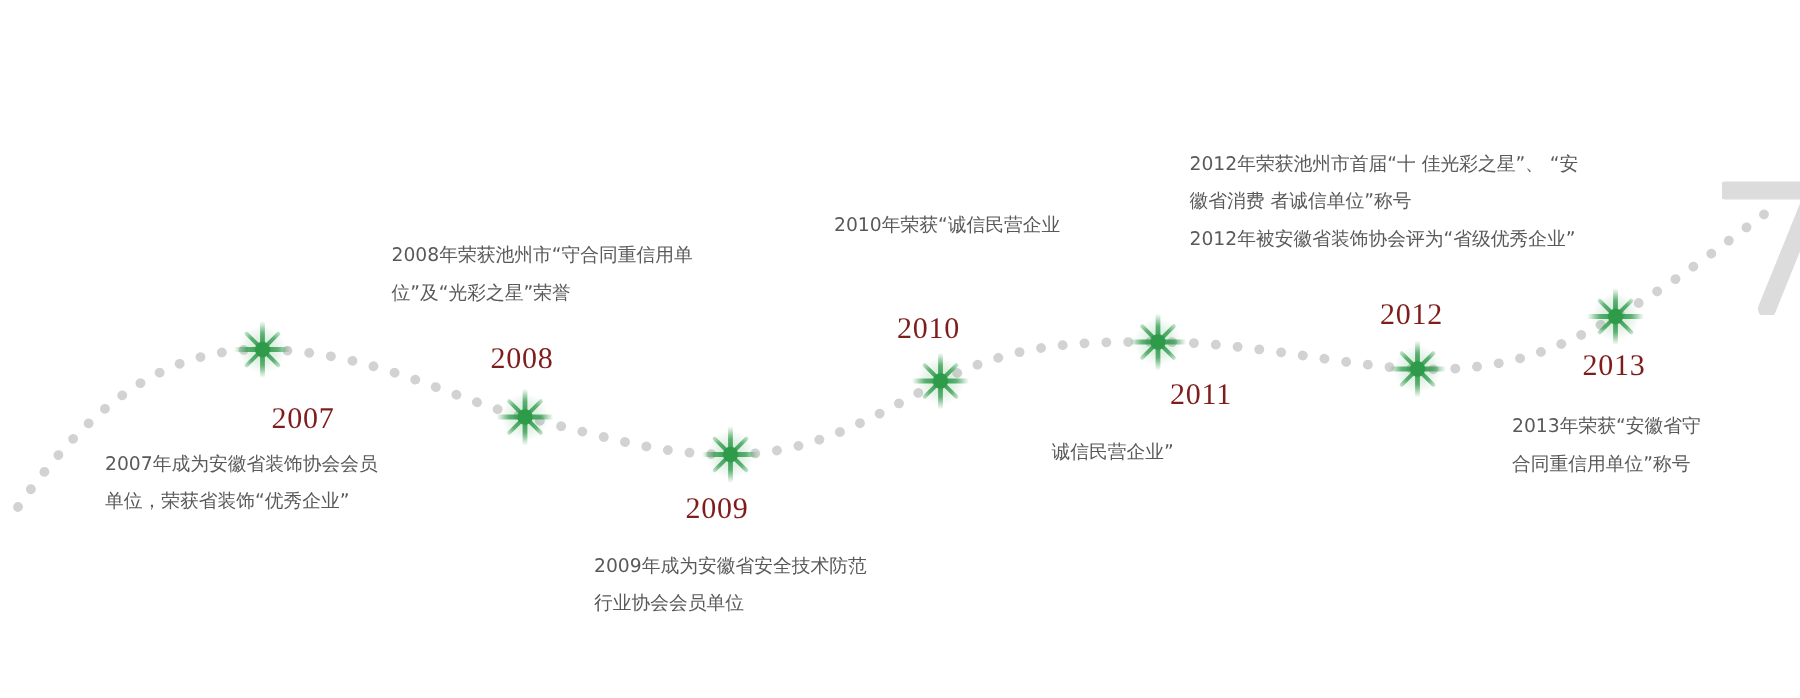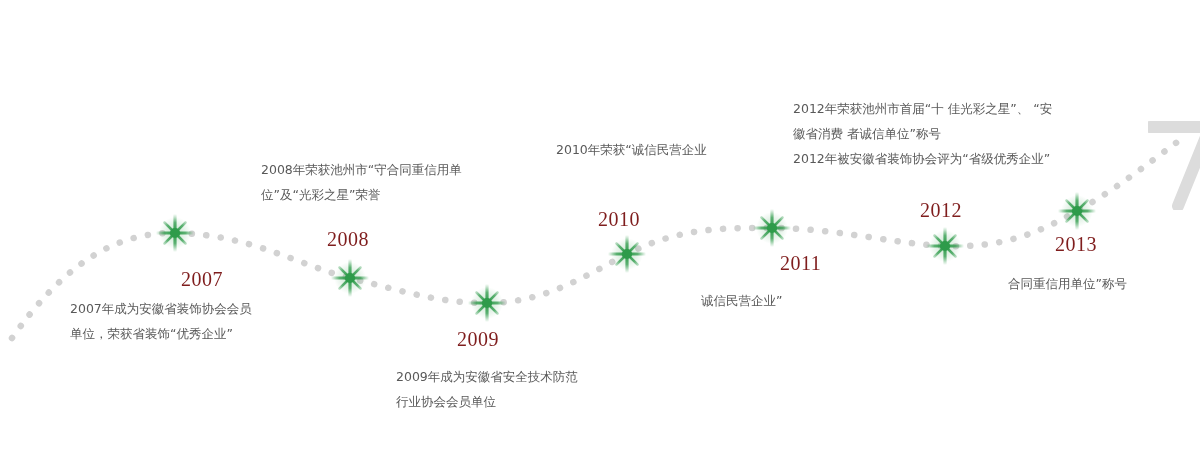--- a/index.html
+++ b/index.html
@@ -303,17 +303,18 @@
       </div>
       <div class="desc" style="left: 701px; top: 288px;">
         <span class="line">诚信民营企业”</span>
       </div>
       <div class="desc" style="left: 793px; top: 96px;">
         <span class="line">2012年荣获池州市首届“十 佳光彩之星”、 “安</span>
         <span class="line">徽省消费 者诚信单位”称号</span>
         <span class="line">2012年被安徽省装饰协会评为“省级优秀企业”</span>
       </div>
       <div class="desc" style="left: 1008px; top: 271px;">
+        <span class="line">2013年荣获“安徽省守</span>
         <span class="line">合同重信用单位”称号</span>
       </div>
     </div>
 
 </div>
 
 </body></html>

